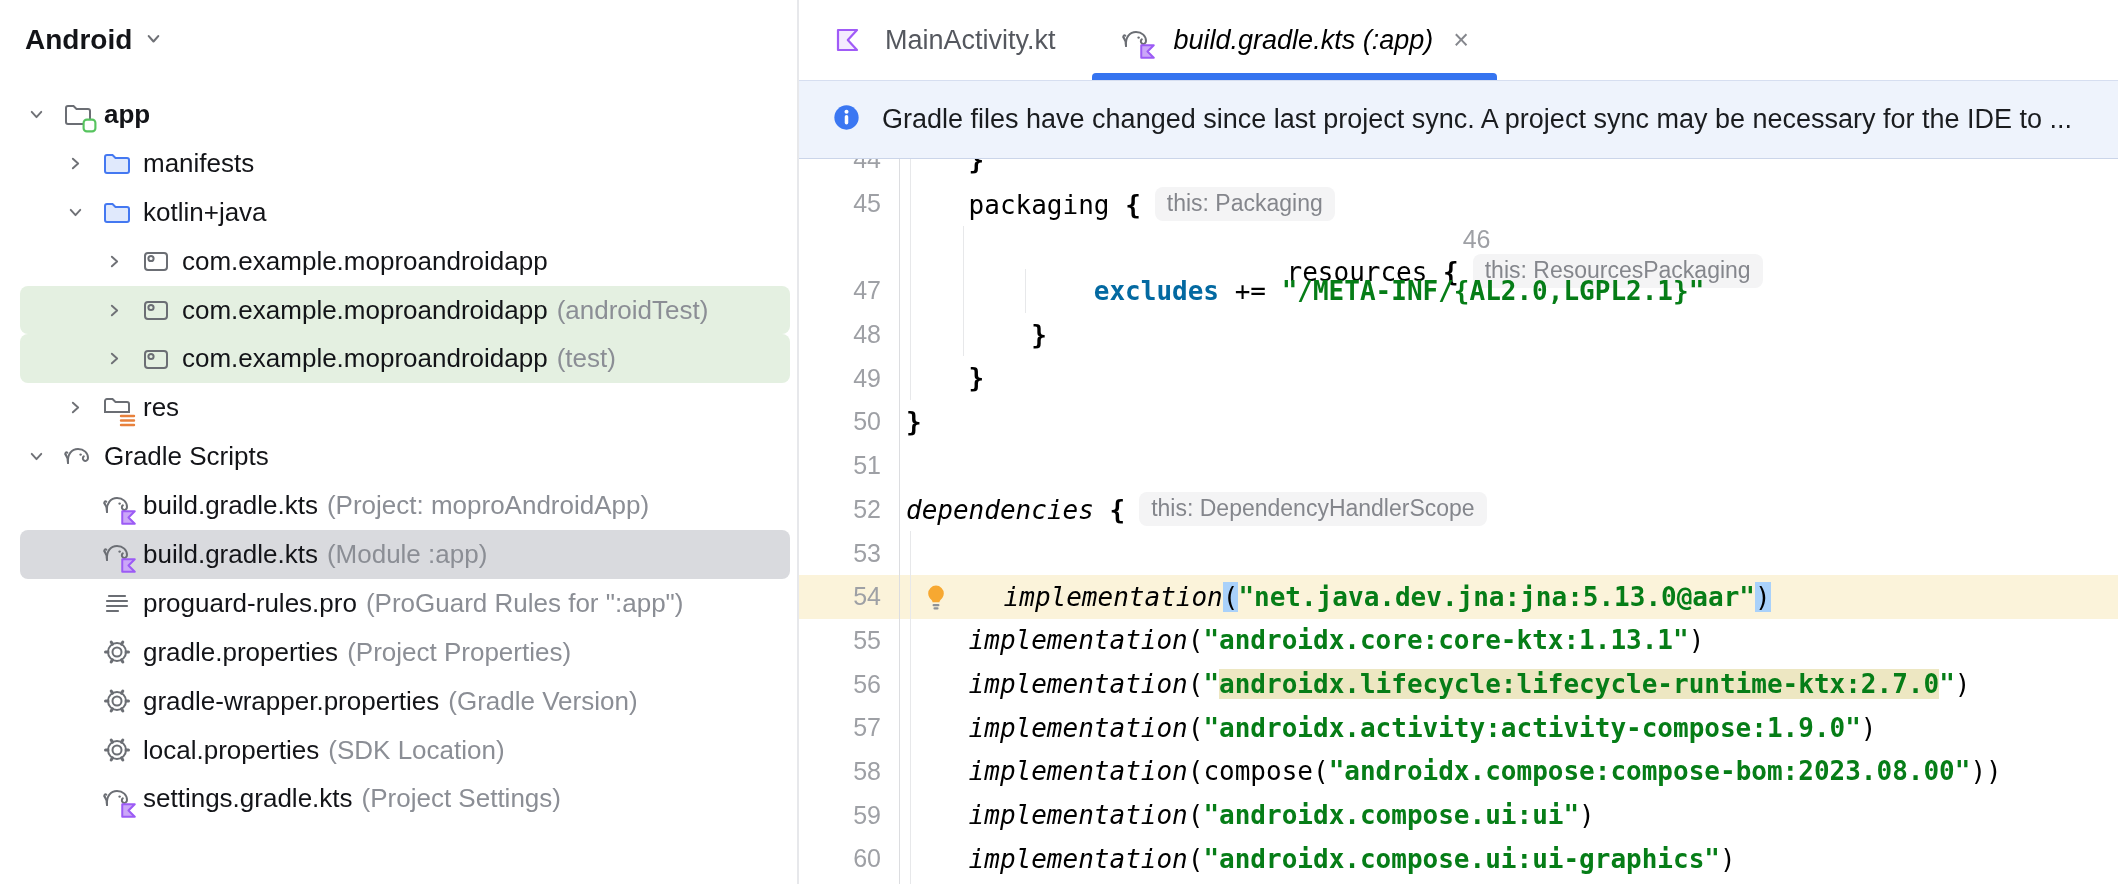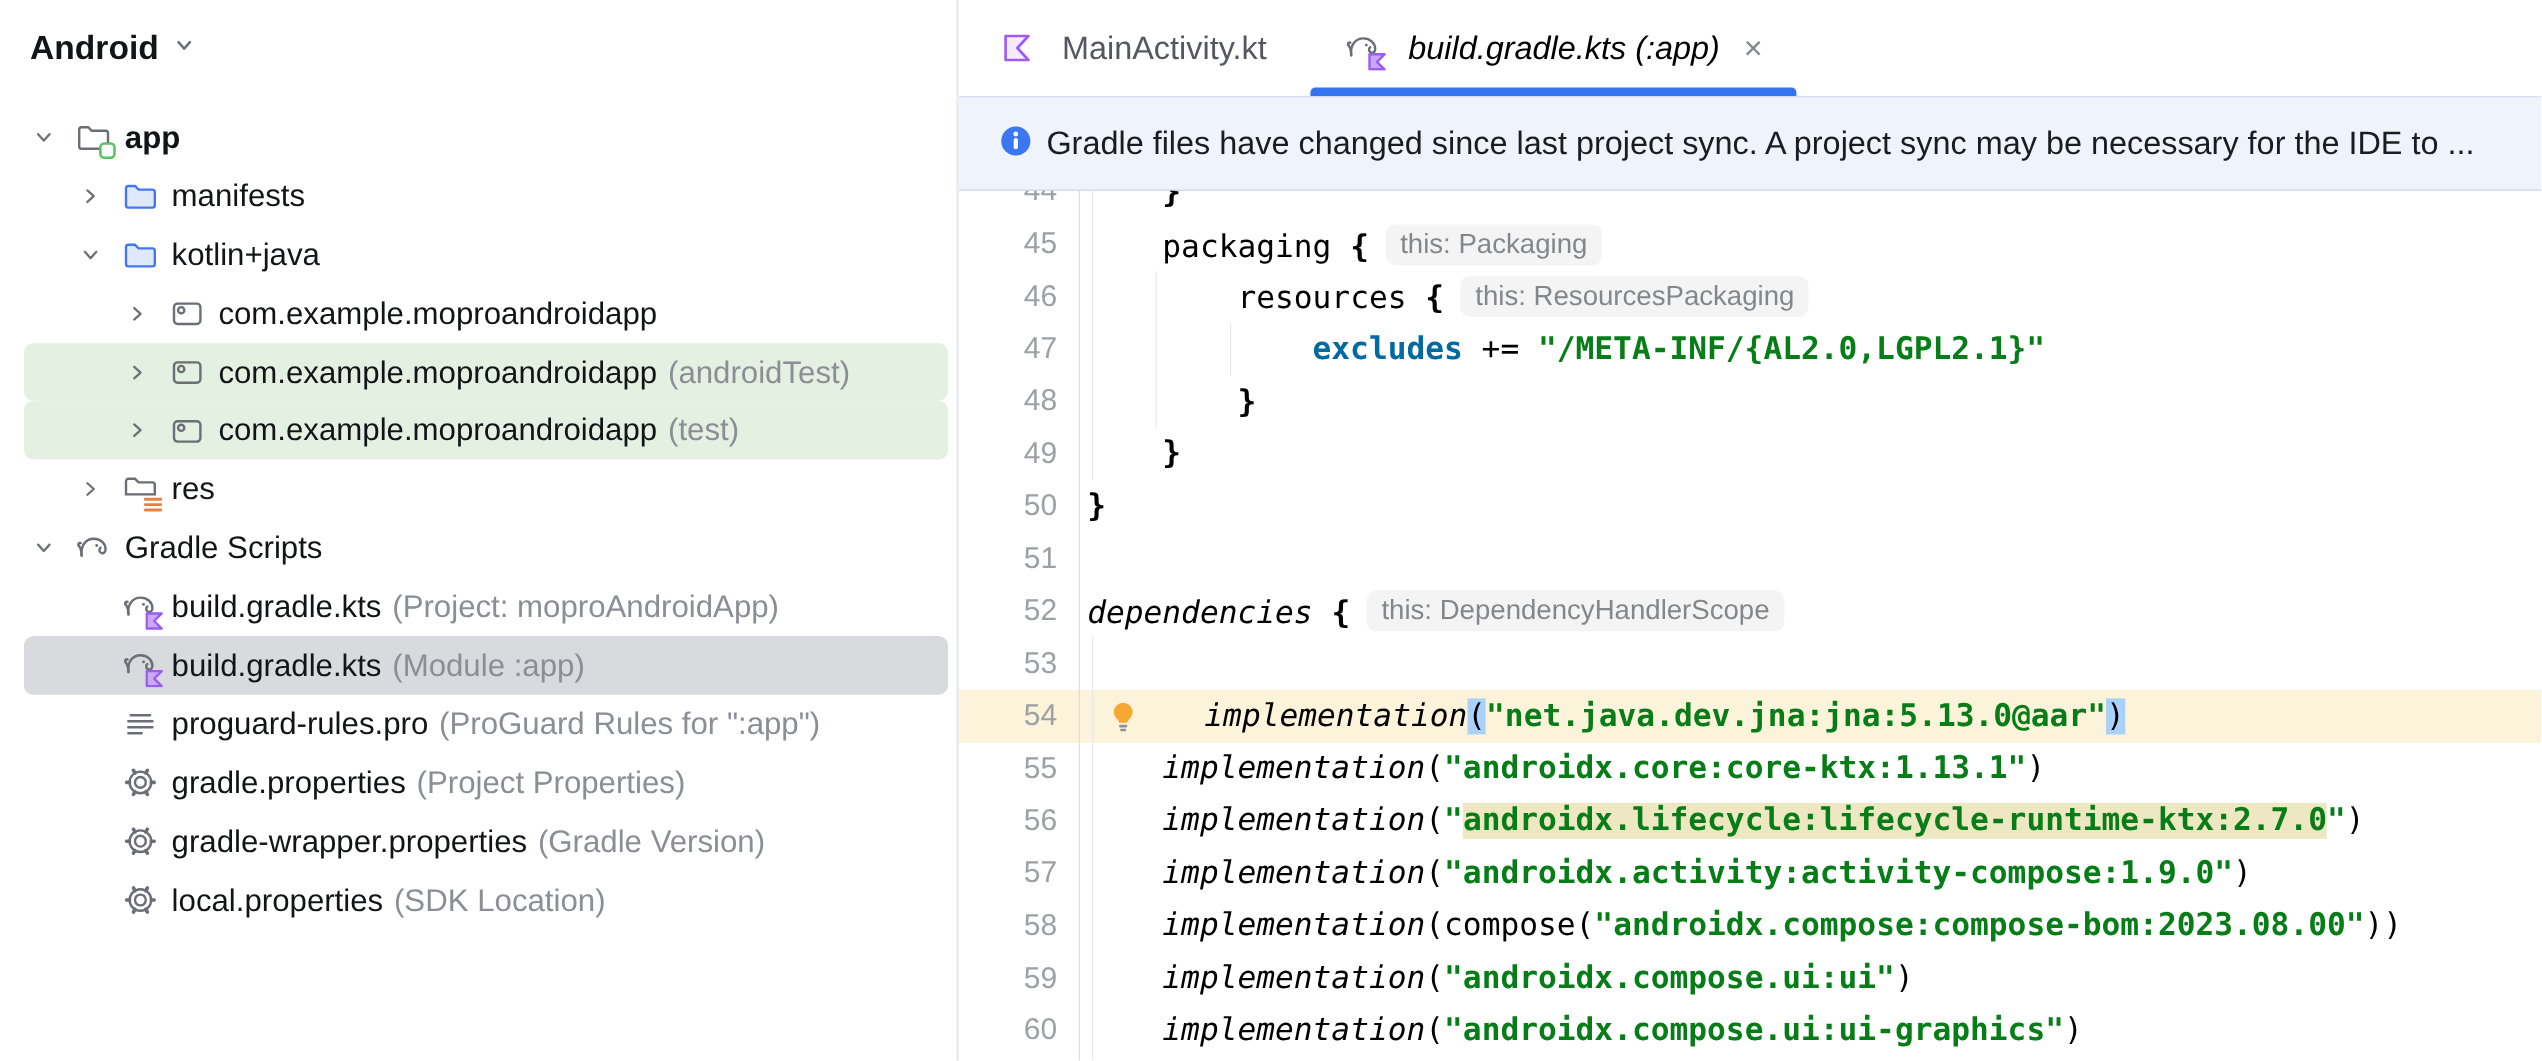--- a/index.html
+++ b/index.html
@@ -27,21 +27,21 @@
   .editor{position:absolute;left:799px;top:0;width:1319px;height:884px;background:#fff;}
   .tabbar{position:absolute;left:0;top:0;right:0;height:80px;display:flex;align-items:stretch;background:#fff;}
   .tab{position:relative;display:flex;align-items:center;gap:12px;padding:0 32px;cursor:default;}
   .tab .tlabel{font-size:27px;color:#55585F;white-space:nowrap;}
   .tab.active .tlabel{color:#000;font-style:italic;}
   .tab .underline{position:absolute;left:4px;right:4px;bottom:0;height:7px;background:#3574F0;border-radius:4px 4px 0 0;}
   .tab .close{font-size:27px;color:#85878D;margin-left:8px;line-height:1;}
 
   .banner{position:absolute;left:0;top:80px;right:0;height:79px;box-sizing:border-box;
           background:#EEF3FC;border-top:1px solid #D6DEF0;border-bottom:1px solid #CBD5E9;
-          display:flex;align-items:center;padding-left:34px;gap:12px;}
+          display:flex;align-items:center;padding-left:34px;gap:22px;}
   .banner-text{font-size:27px;color:#1A1C1F;white-space:nowrap;}
 
   .code-area{position:absolute;left:0;top:159px;right:0;height:725px;overflow:hidden;
              font-family:"DejaVu Sans Mono","Liberation Mono",monospace;font-size:26px;}
   .gutter-sep{position:absolute;left:100px;top:0;width:1px;height:725px;background:#DCDDE0;z-index:4;}
   .guide{position:absolute;width:1px;background:#E7E8EA;z-index:1;}
   .crow{position:relative;display:flex;height:43.7px;align-items:center;}
   .crow.yellow{background:#FBF3DA;gap:35px;}
   .lnum{flex:none;width:100px;box-sizing:border-box;padding-right:18px;text-align:right;
         font-family:"Liberation Sans",sans-serif;font-size:25px;color:#9EA0A5;z-index:2;}
@@ -267,20 +267,36 @@
               <circle cx="16" cy="16" r="4.5"></circle>
               <circle cx="16" cy="16" r="9"></circle>
               <g stroke-width="3" stroke-linecap="round">
                 <path d="M25 16 H27.5 M20.5 23.8 L21.8 26 M11.5 23.8 L10.2 26 M7 16 H4.5 M11.5 8.2 L10.2 6 M20.5 8.2 L21.8 6"></path>
               </g>
             </svg>
           </span>
           <span class="tr-label">local.properties</span>
           <span class="tr-qual">(SDK Location)</span>
         </div>
+        <div class="tr-row" style="padding-left: 47px;">
+          <span class="chev"></span>
+          <span class="icn">
+            <svg width="32" height="32" viewBox="0 0 32 32" fill="none" stroke="#6B6E74" stroke-width="2" stroke-linecap="round">
+              <path d="M6 22 C5 13 10 8 16 8 C22 8 26 12 26 17 C26 19.6 23.4 20.8 21.7 19.3 C20.5 18.2 20.6 16.2 21.8 15.4"></path>
+              <path d="M6 22 C6 18 5.2 15.6 3.6 13.6"></path>
+              <path d="M3.6 13.6 C2.7 12.4 3.9 10.9 5.3 11.6"></path>
+              <circle cx="18.6" cy="13.6" r="1.2" fill="#6B6E74" stroke="none"></circle>
+            </svg>
+            <span class="badge"><svg width="15" height="15" viewBox="0 0 12 12">
+                <path d="M1 1 H11 L6 6 11 11 H1 Z" fill="#CBA7F8" stroke="#9C5BF5" stroke-width="1.6" stroke-linejoin="round"></path>
+              </svg></span>
+          </span>
+          <span class="tr-label">settings.gradle.kts</span>
+          <span class="tr-qual">(Project Settings)</span>
+        </div>
       </div>
   </div>
 
   <div class="v-divider"></div>
 
   <div class="editor">
     <div class="tabbar" id="tabbar">
         <div class="tab">
           <span class="icn">
             <svg width="30" height="30" viewBox="0 0 30 30">
@@ -325,21 +341,21 @@
         <div class="guide" style="left: 111px; top: 372px; height: 353px;"></div>
         <div class="gutter-sep"></div>
         <div class="crow" style="margin-top: -21px; height: 43.7px;">
           <div class="lnum">44</div>
           <div class="ccode" style="padding-left: 69.6px;"><span class="sb">}</span></div>
         </div>
         <div class="crow" style="height: 43.7px;">
           <div class="lnum">45</div>
           <div class="ccode" style="padding-left: 69.6px;"><span>packaging </span><span class="sb">{</span><span class="chip">this: Packaging</span></div>
         </div>
-        <div class="crow" style="height: 43.7px;">
+        <div class="crow" style="height: 43.7px; flex-direction: column;">
           <div class="lnum">46</div>
           <div class="ccode" style="padding-left: 132.2px;"><span>resources </span><span class="sb">{</span><span class="chip">this: ResourcesPackaging</span></div>
         </div>
         <div class="crow" style="height: 43.7px;">
           <div class="lnum">47</div>
           <div class="ccode" style="padding-left: 194.8px;"><span class="sk">excludes</span><span> += </span><span class="ss">"/META-INF/{AL2.0,LGPL2.1}"</span></div>
         </div>
         <div class="crow" style="height: 43.7px;">
           <div class="lnum">48</div>
           <div class="ccode" style="padding-left: 132.2px;"><span class="sb">}</span></div>

